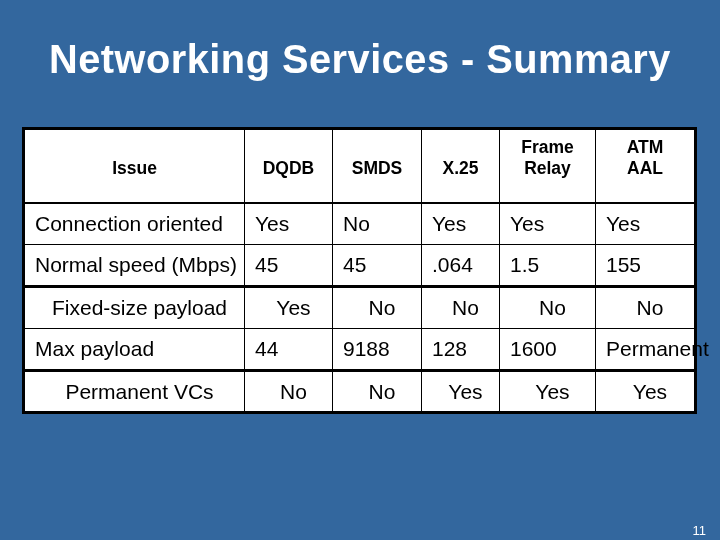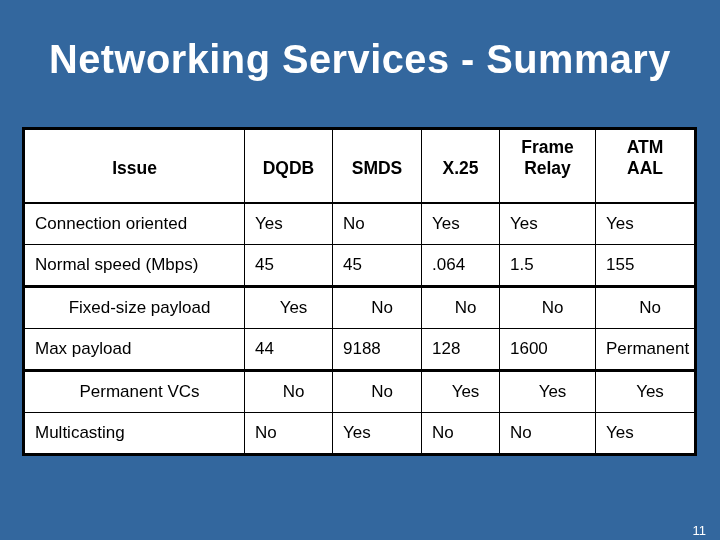--- a/index.html
+++ b/index.html
@@ -61,21 +61,21 @@
   table.summary col.c-dqdb  { width:  88px; }
   table.summary col.c-smds  { width:  89px; }
   table.summary col.c-x25   { width:  78px; }
   table.summary col.c-fr    { width:  96px; }
   table.summary col.c-atm   { width: 100px; }
 
   table.summary th,
   table.summary td {
     border: 1px solid #000000;
     color: #000000;
-    font-size: 17px;
+    font-size: 21px;
     height: 42px;
     box-sizing: border-box;
   }
 
   table.summary thead th {
     font-weight: bold;
     text-align: center;
     vertical-align: bottom;
     padding: 0 4px 23px 4px;
     height: 74px;
@@ -197,27 +197,19 @@
           <td>Permanent</td>
         </tr>
         <tr class="thick-top">
           <td>Permanent VCs</td>
           <td>No</td>
           <td>No</td>
           <td>Yes</td>
           <td>Yes</td>
           <td>Yes</td>
         </tr>
-        <tr>
-          <td>Multicasting</td>
-          <td>No</td>
-          <td>Yes</td>
-          <td>No</td>
-          <td>No</td>
-          <td>Yes</td>
-        </tr>
       </tbody>
     </table>
   </div>
 
   <div id="page-number">11</div>
 
 </div>
 
 </body></html>

